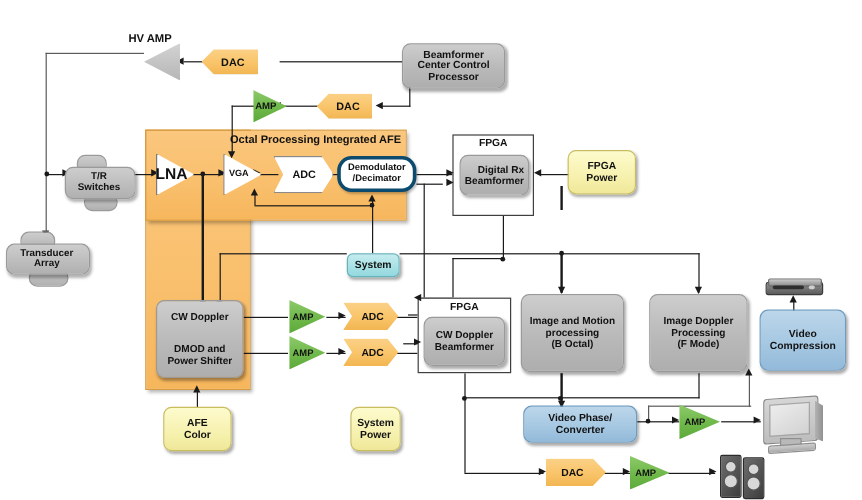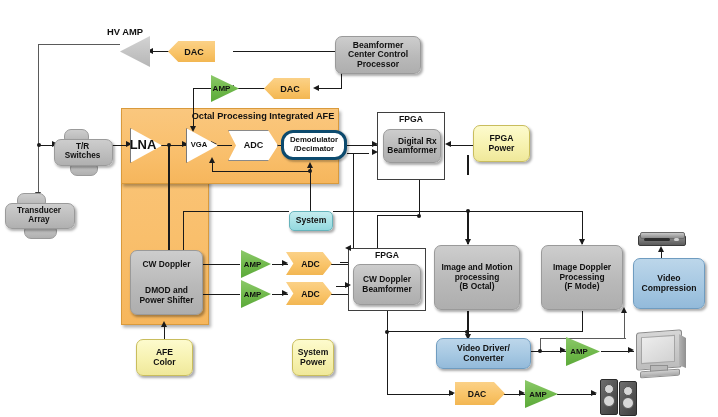--- a/index.html
+++ b/index.html
@@ -361,21 +361,21 @@
 processing
 (B Octal)</div>
 
   <div class="blk grey" style="left:541px;top:245px;width:82px;height:65px;font-size:8.4px;white-space:pre-line;">Image Doppler
 Processing
 (F Mode)</div>
 
   <div class="blk blue" style="left:633px;top:258px;width:72px;height:51px;font-size:8.6px;white-space:pre-line;">Video
 Compression</div>
 
-  <div class="blk blue" style="left:436px;top:338px;width:95px;height:31px;font-size:8.6px;white-space:pre-line;">Video Driver/
+  <div class="blk blue" style="left:436px;top:338px;width:95px;height:31px;font-size:8.6px;white-space:pre-line;">Video Phase/
 Converter</div>
 
   <div class="tri-green" style="left:566px;top:337px;width:34px;height:29px;"></div>
   <div class="shp-lbl" style="left:565px;top:337px;width:28px;height:29px;font-size:7.8px;">AMP</div>
 
   <div class="shp dac-r" style="left:455px;top:382px;width:50px;height:23px;"></div>
   <div class="shp-lbl" style="left:455px;top:382px;width:44px;height:23px;font-size:8.6px;">DAC</div>
 
   <div class="tri-green" style="left:525px;top:380px;width:33px;height:28px;"></div>
   <div class="shp-lbl" style="left:524px;top:380px;width:28px;height:28px;font-size:7.8px;">AMP</div>

